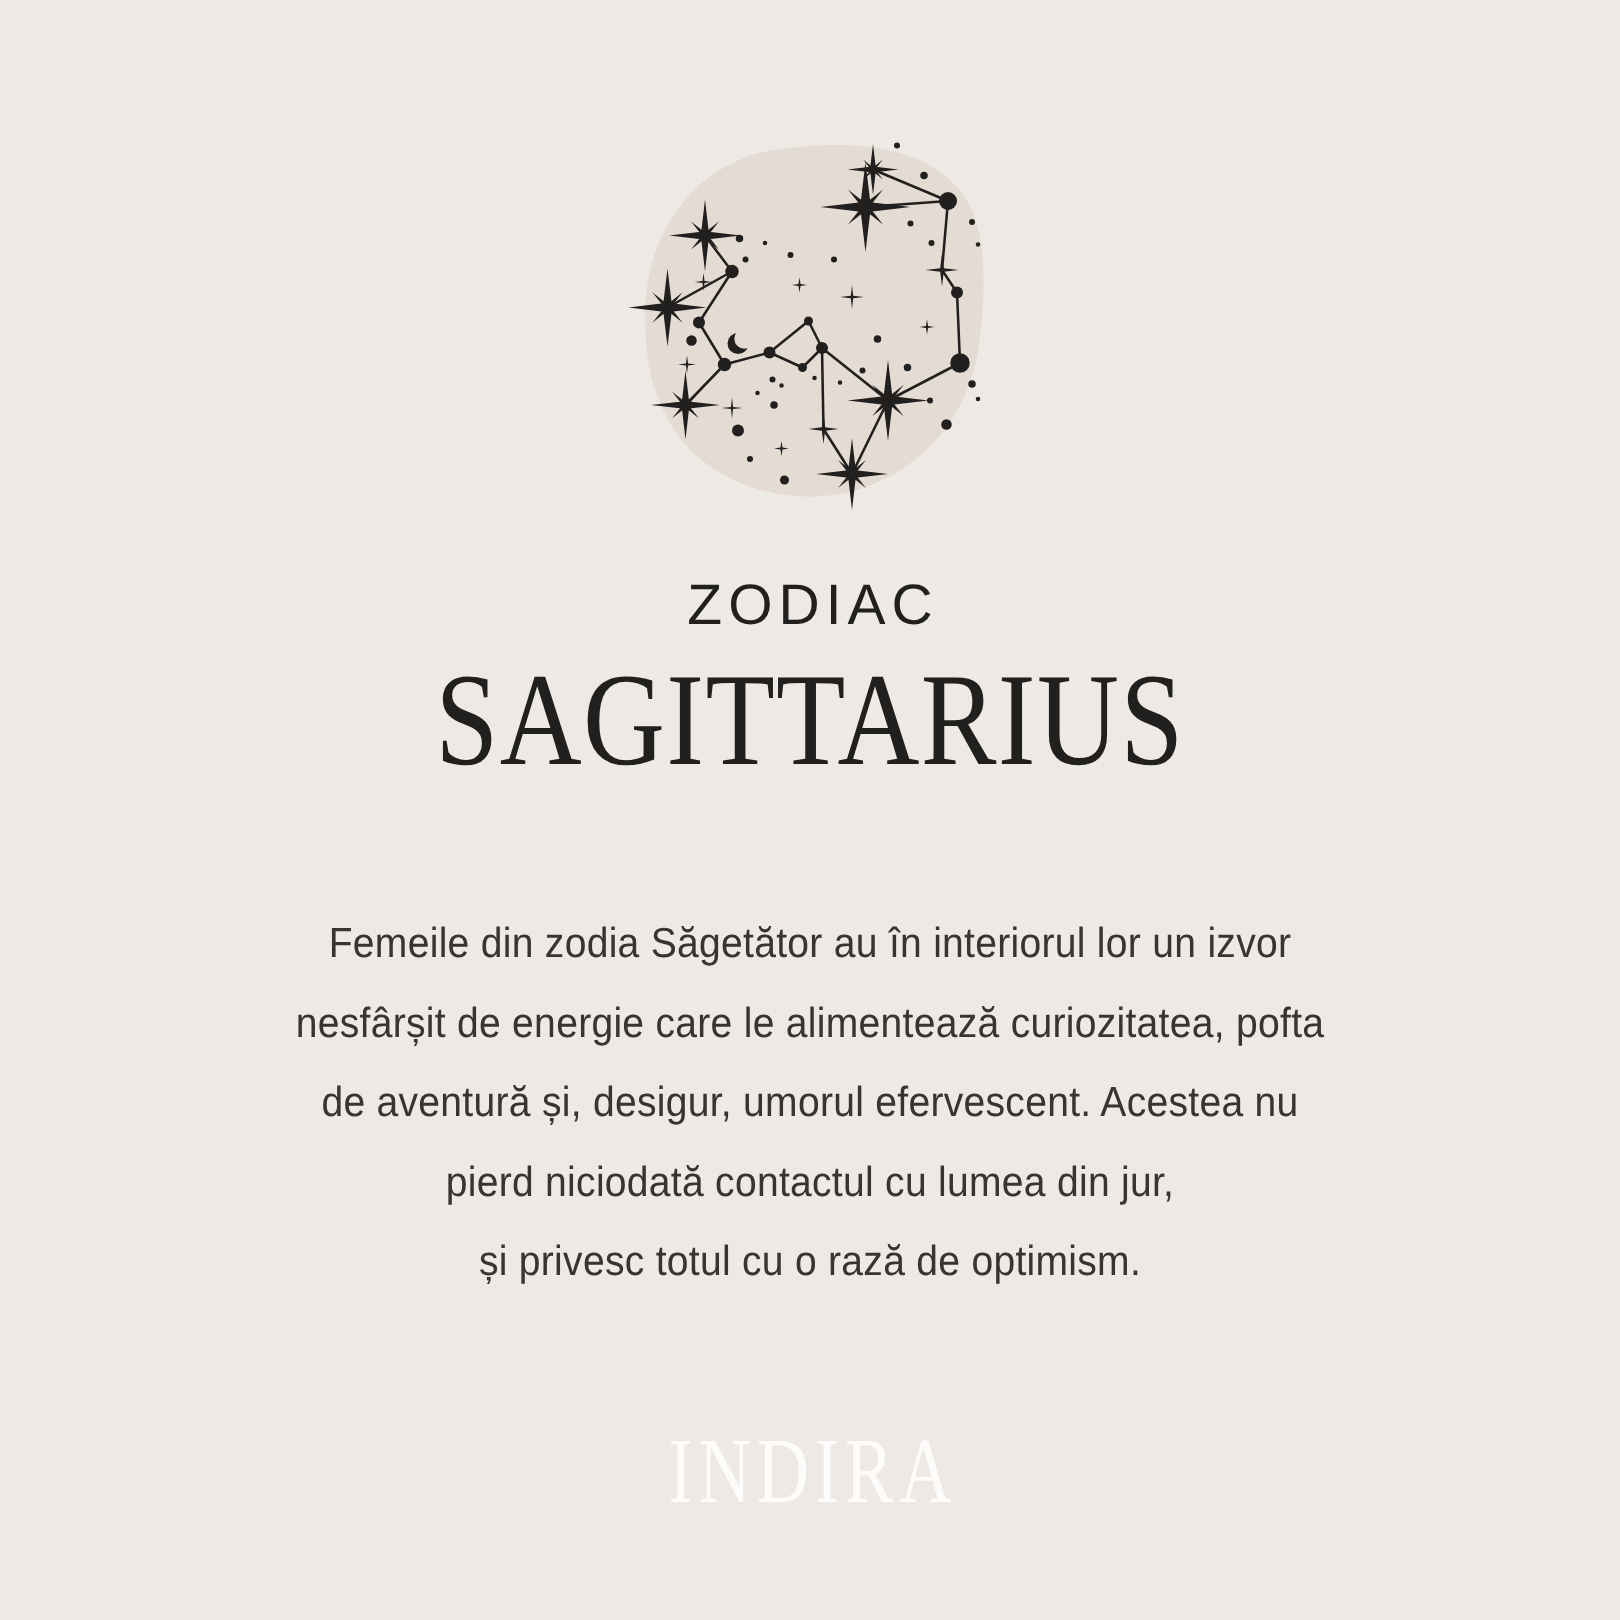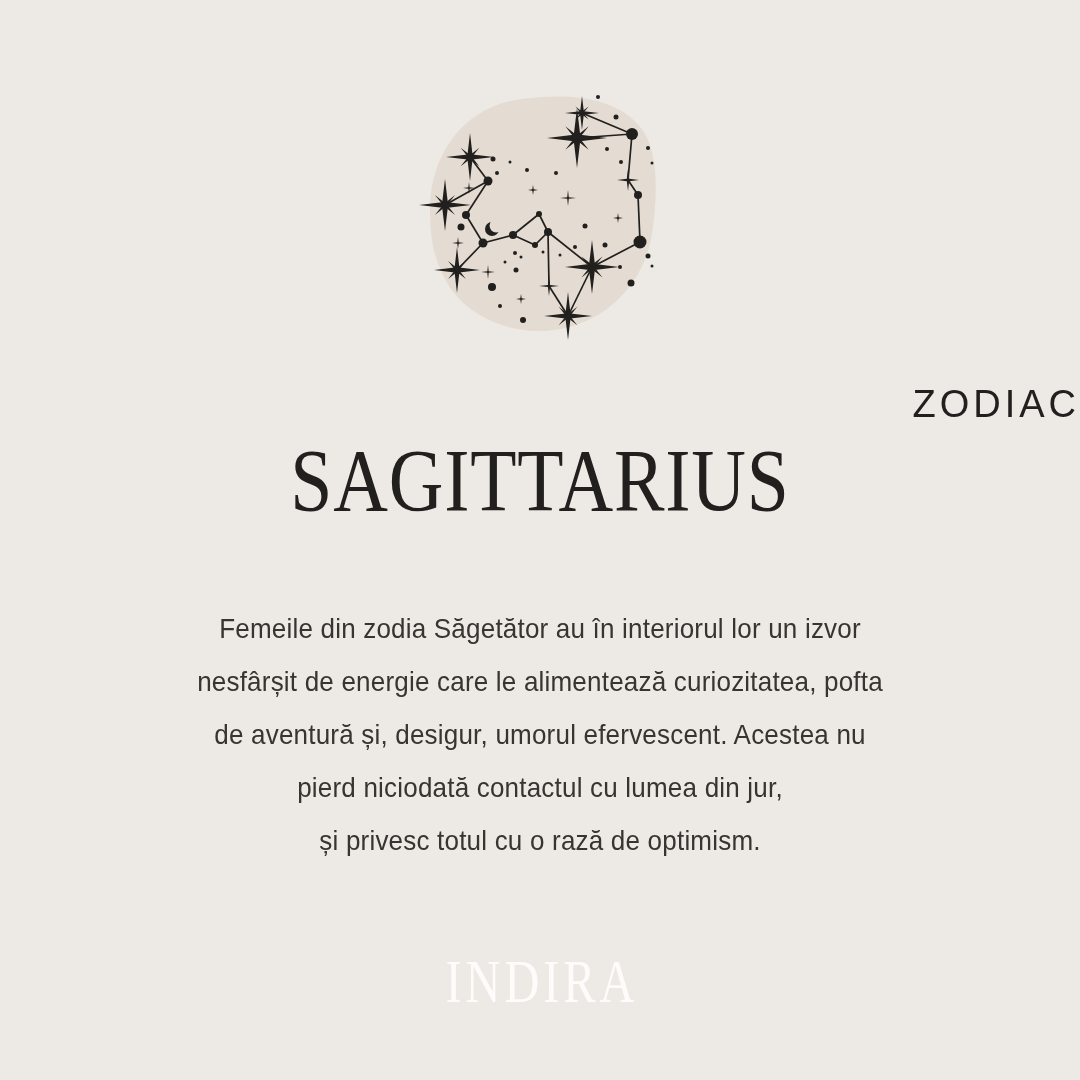--- a/index.html
+++ b/index.html
@@ -16,21 +16,21 @@
     width:1080px;height:1080px;
     background:var(--bg);
     overflow:hidden;
     font-family:"Liberation Sans",sans-serif;
   }
   .hero-svg{
     position:absolute;left:0;top:0;width:1080px;height:1080px;
   }
   .kicker{
     position:absolute;top:385px;left:0;right:0;
-    text-align:right;
+    text-align:center;
     font-size:38px;line-height:38px;
     font-weight:300;
     letter-spacing:4px;text-indent:4px;
     color:var(--ink);
   }
   .title{
     position:absolute;top:436px;left:0;right:0;
     text-align:center;
     font-family:"Liberation Serif","DejaVu Serif",serif;
     font-size:88px;line-height:90px;

